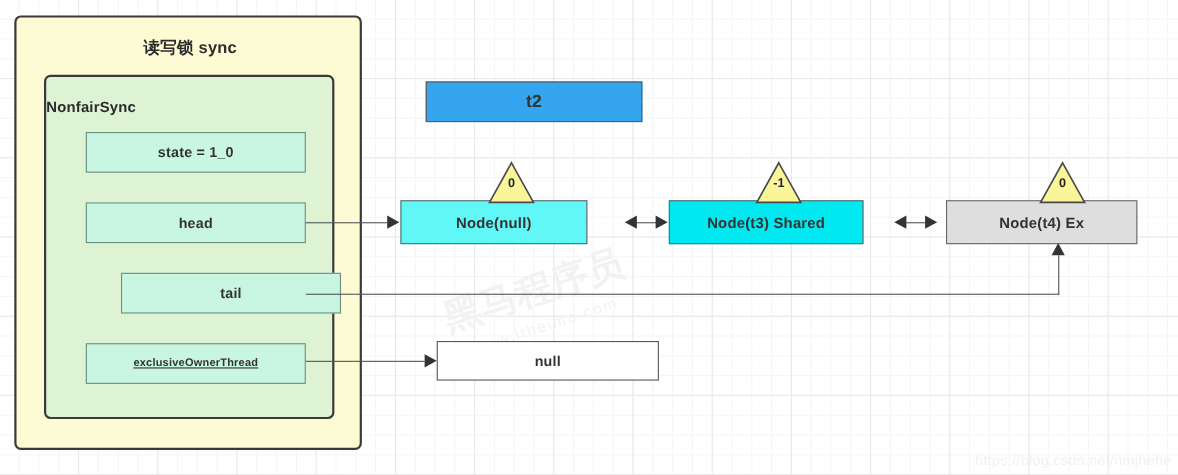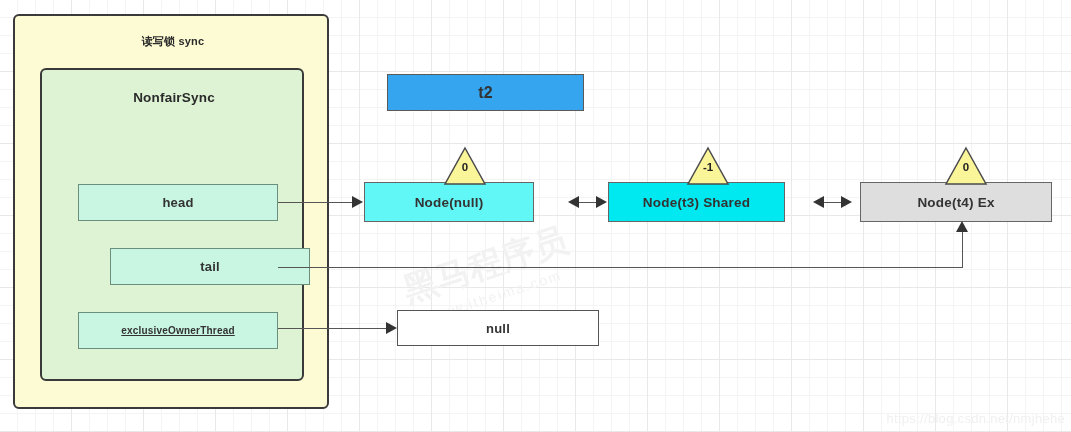--- a/index.html
+++ b/index.html
@@ -39,37 +39,36 @@
     left: 13px; top: 14px; width: 316px; height: 395px;
     background: #fdfbd4;
     border: 2px solid #3a3a3a;
     border-radius: 6px;
     display: block;
   }
   .sync-title {
     position: absolute;
     left: 0; top: 18px; width: 316px;
     text-align: center;
-    font-size: 11px;
+    font-size: 15px;
     font-weight: bold;
     color: #2b2b2b;
   }
 
   
   .nonfair-outer {
     left: 40px; top: 68px; width: 264px; height: 313px;
     background: #ddf3d4;
     border: 2px solid #3a3a3a;
     border-radius: 6px;
     display: block;
   }
   .nonfair-title {
     position: absolute;
     left: 0; top: 20px; width: 264px;
-    text-align: center;
     font-size: 13.5px;
     font-weight: bold;
     color: #2b2b2b;
   }
 
   .field {
     left: 78px;
     width: 200px;
     height: 37px;
     background: #c9f5e3;
@@ -94,21 +93,21 @@
   }
   .node-null {
     left: 364px; top: 182px; width: 170px;
     background: #62f7f7;
   }
   .node-t3 {
     left: 608px; top: 182px; width: 177px;
     background: #00e8f0;
   }
   .node-t4 {
-    left: 860px; top: 182px; width: 192px;
+    left: 860px; top: 182px; width: 174px;
     background: #dedede;
   }
   .node-nullbox {
     left: 397px; top: 310px; width: 202px; height: 36px;
     background: #ffffff;
     border: 1.5px solid #555555;
     font-size: 13px;
   }
 
   
@@ -196,20 +195,21 @@
   </div>
 
   <div class="box sync-outer">
     <div class="sync-title">读写锁 sync</div>
   </div>
 
   <div class="box nonfair-outer">
     <div class="nonfair-title">NonfairSync</div>
   </div>
 
+  <div class="box field field-state">state = 1_0</div>
   <div class="box field field-head">head</div>
   <div class="box field field-tail">tail</div>
   <div class="box field field-owner">exclusiveOwnerThread</div>
 
   <div class="box node-t2">t2</div>
 
   <div class="box node node-null">Node(null)</div>
   <div class="box node node-t3">Node(t3) Shared</div>
   <div class="box node node-t4">Node(t4) Ex</div>
 

